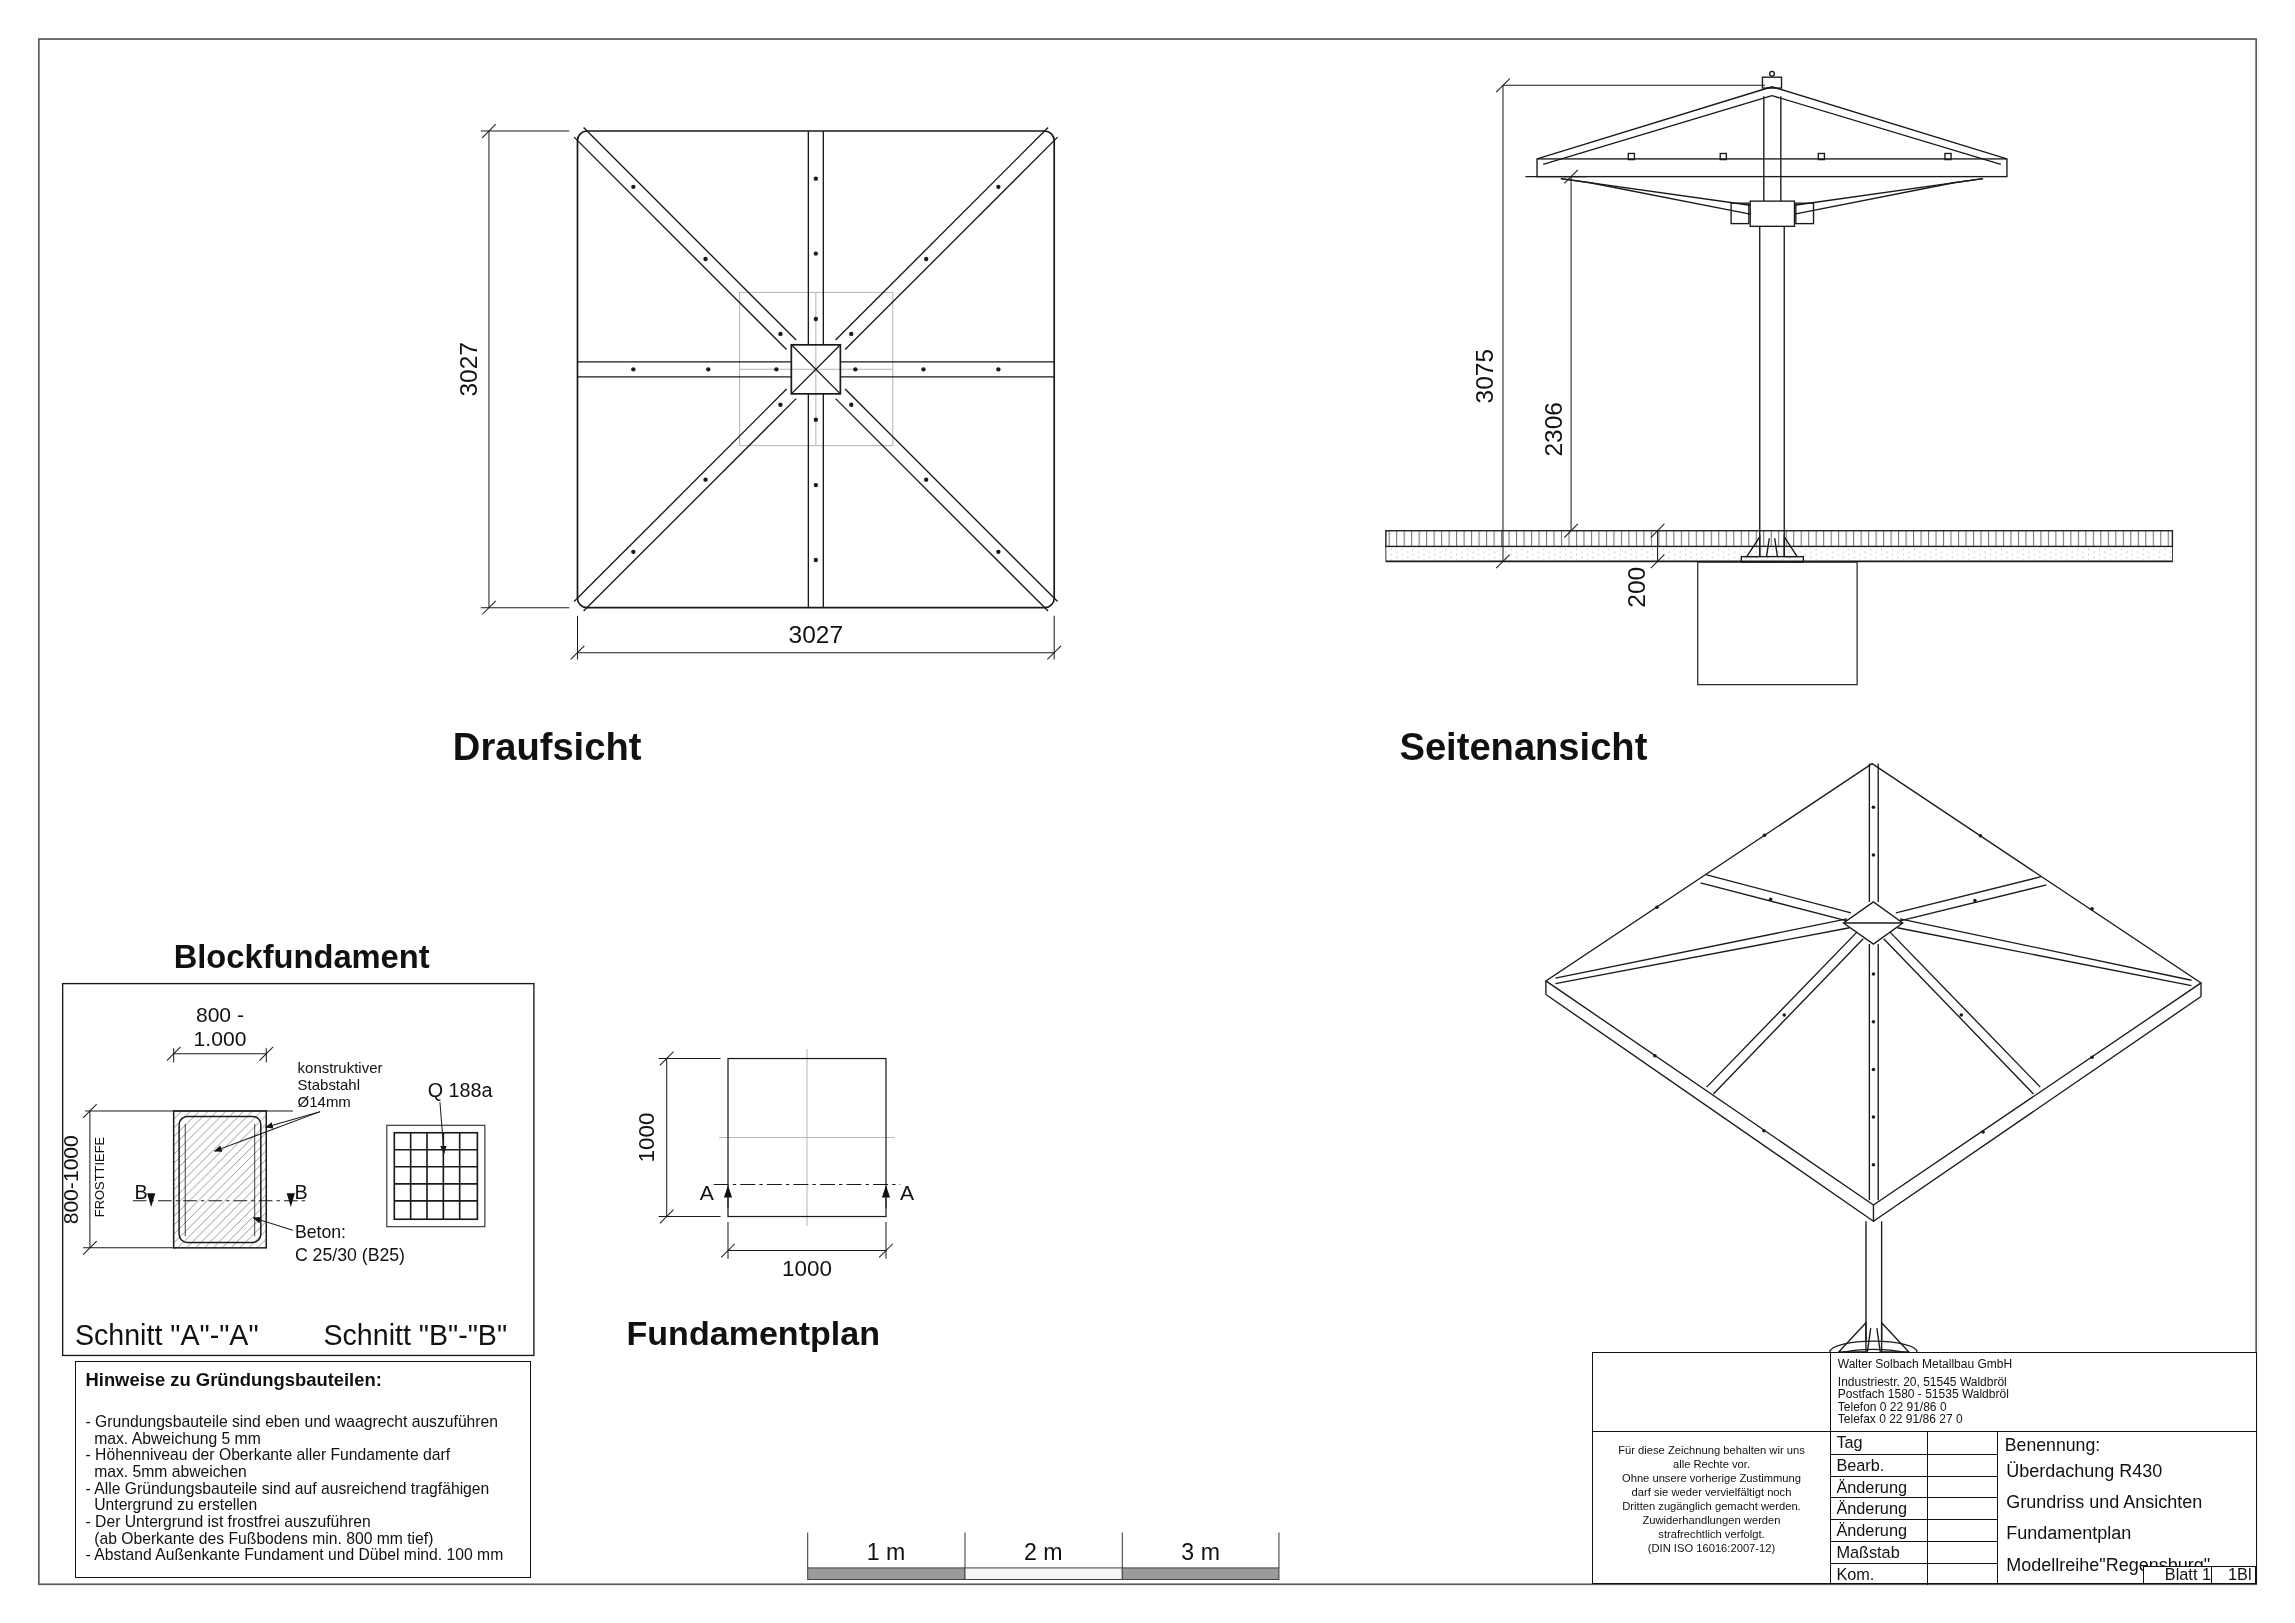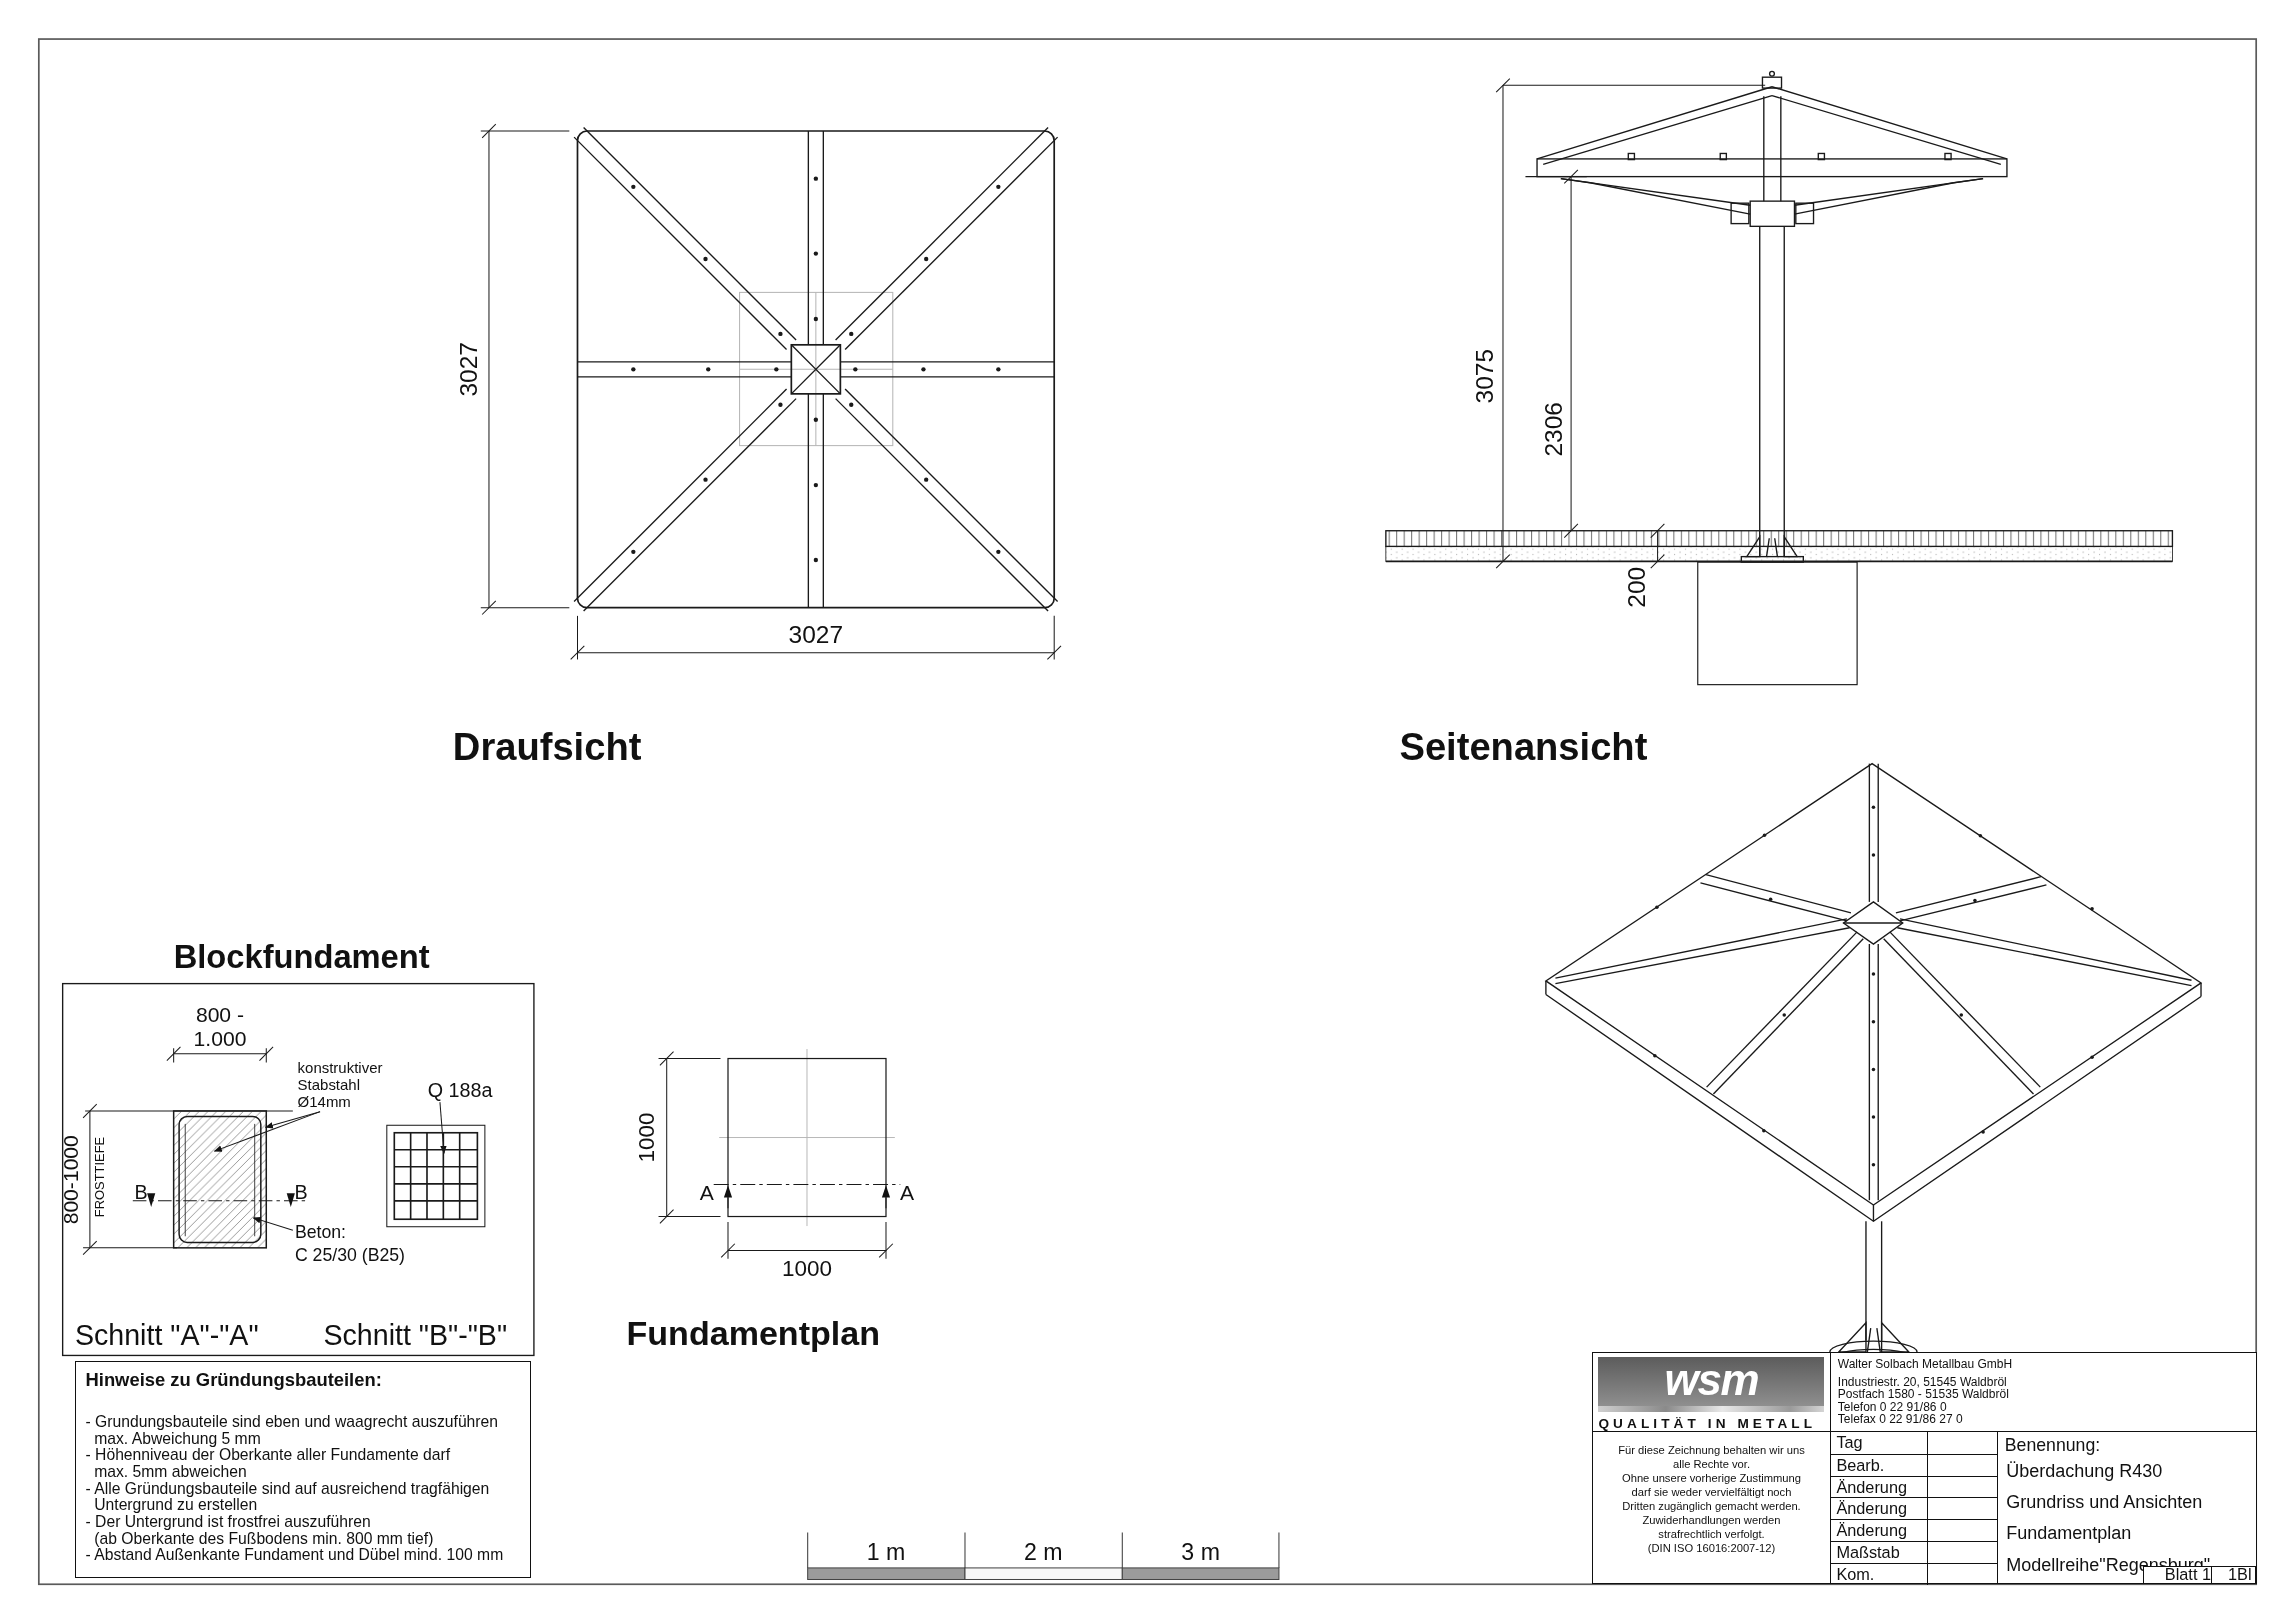--- a/index.html
+++ b/index.html
@@ -393,27 +393,20 @@
   <div class="nl">  max. 5mm abweichen</div>
   <div class="nl">- Alle Gründungsbauteile sind auf ausreichend tragfähigen</div>
   <div class="nl">  Untergrund zu erstellen</div>
   <div class="nl">- Der Untergrund ist frostfrei auszuführen</div>
   <div class="nl">  (ab Oberkante des Fußbodens min. 800 mm tief)</div>
   <div class="nl">- Abstand Außenkante Fundament und Dübel mind. 100 mm</div>
 </div>
 
 <div class="tb">
 
-  <div class="cell" style="left:0;top:0;width:237px;height:78px;">
-    <div class="logo-box">
-      <span>wsm</span>
-    </div>
-    <div class="logo-bar"></div>
-    <div class="tagline">QUALITÄT IN METALL</div>
-  </div>
 
   <div class="cell bl addr" style="left:237px;top:0;width:167px;height:78px;">
     <div class="co">Walter Solbach Metallbau GmbH</div>
     <div>Industriestr. 20,  51545 Waldbröl</div>
     <div>Postfach 1580 - 51535 Waldbröl</div>
     <div>Telefon 0 22 91/86 0</div>
     <div>Telefax 0 22 91/86 27 0</div>
   </div>
 
 

